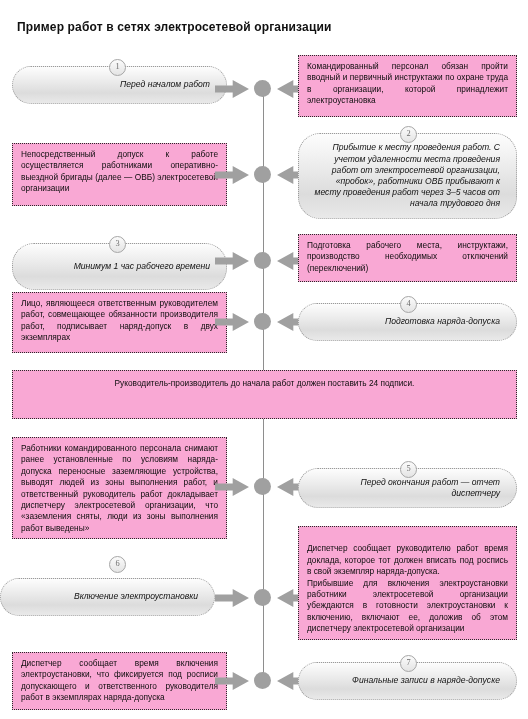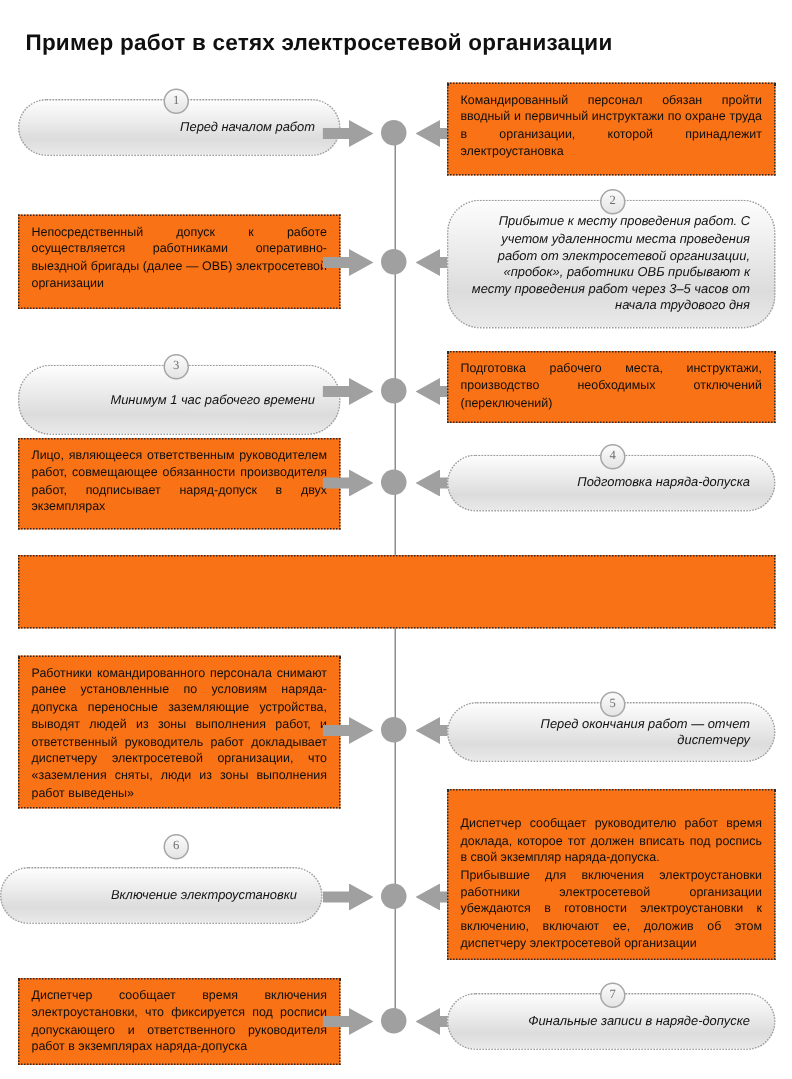--- a/index.html
+++ b/index.html
@@ -13,21 +13,21 @@
     position: relative;
     font-family: "Liberation Sans", sans-serif;
     color: #1a1a1a;
     overflow: hidden;
   }
 
   #page-title {
     position: absolute;
     left: 17px;
     top: 20px;
-    font-size: 15px;
+    font-size: 12px;
     font-weight: bold;
     letter-spacing: 0.15px;
     color: #101010;
     white-space: nowrap;
   }
 
   
   #spine {
     position: absolute;
     left: 263px;
@@ -54,21 +54,21 @@
     color: #111111;
     padding: 4px 16px;
   }
   .pill .ptext { display: block; width: 100%; }
 
   
   .rect {
     position: absolute;
     box-sizing: border-box;
     border: 1px dotted #2a2a2a;
-    background: #f97316;
+    background: #f9a8d4;
     font-size: 8.3px;
     line-height: 11.4px;
     color: #0d0d0d;
     padding: 5px 8px;
     text-align: justify;
   }
   .rect.center-text { text-align: center; }
   .rect .rtext { display: block; }
 
   
@@ -173,20 +173,21 @@
   <span class="arrow left-arrow"></span>
   <span class="hub"></span>
   <span class="arrow right-arrow"></span>
 </div>
 <div class="pill" style="left:298px; top:303px; width:219px; height:38px;">
   <span class="ptext">Подготовка наряда-допуска</span>
 </div>
 <div class="badge" style="left:400px; top:296px;">4</div>
 
 <div class="rect center-text" style="left:12px; top:370px; width:505px; height:49px; padding-top:7px;">
+  <span class="rtext">Руководитель-производитель до начала работ должен поставить 24 подписи.</span>
 </div>
 
 <div class="rect" style="left:12px; top:437px; width:215px; height:102px;">
   <span class="rtext">Работники командированного персонала снимают ранее установленные по условиям наряда-допуска переносные заземляющие устройства, выводят людей из зоны выполнения работ, и ответственный руководитель работ докладывает диспетчеру электросетевой организации, что «заземления сняты, люди из зоны выполнения работ выведены»</span>
 </div>
 <div class="conn" style="left:215px; top:474px;">
   <span class="arrow left-arrow"></span>
   <span class="hub"></span>
   <span class="arrow right-arrow"></span>
 </div>

